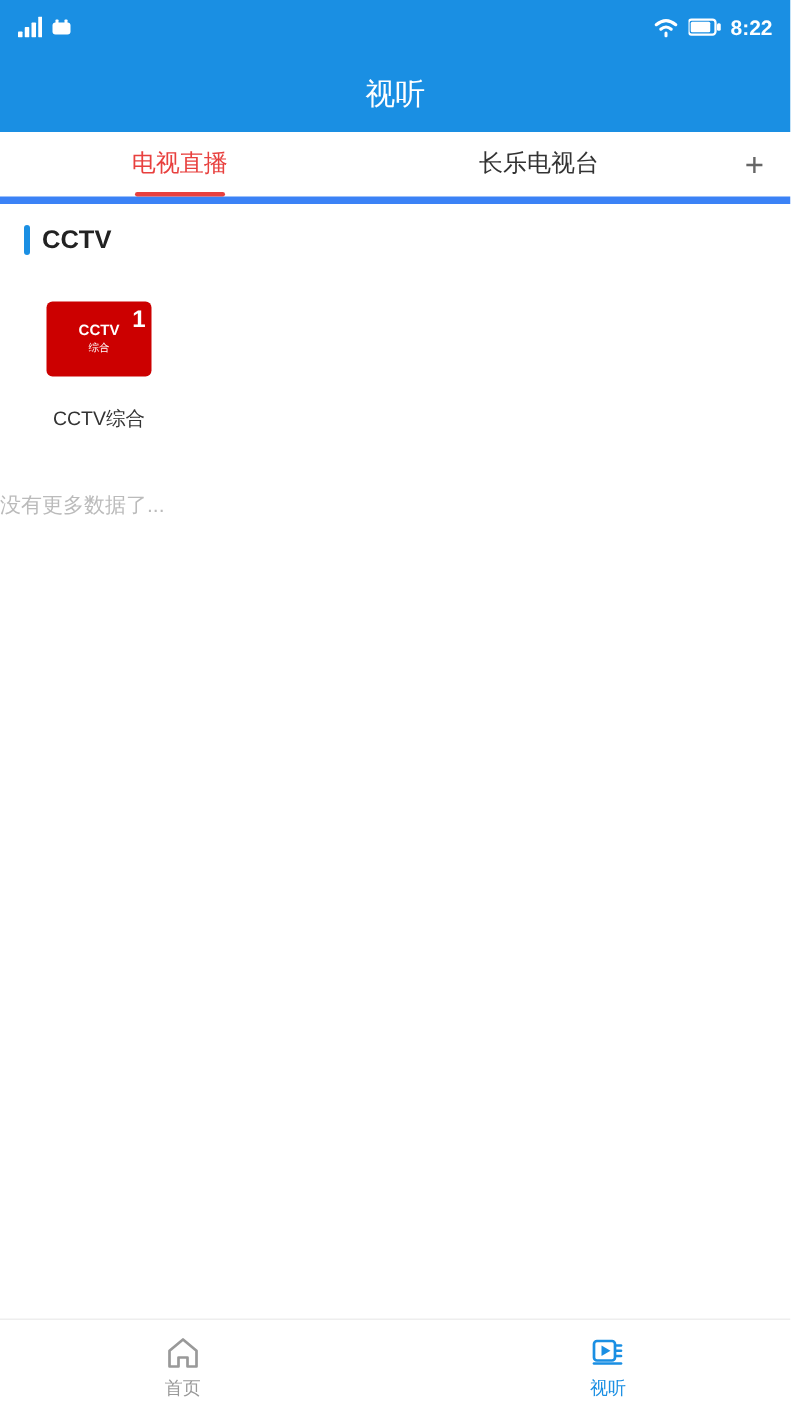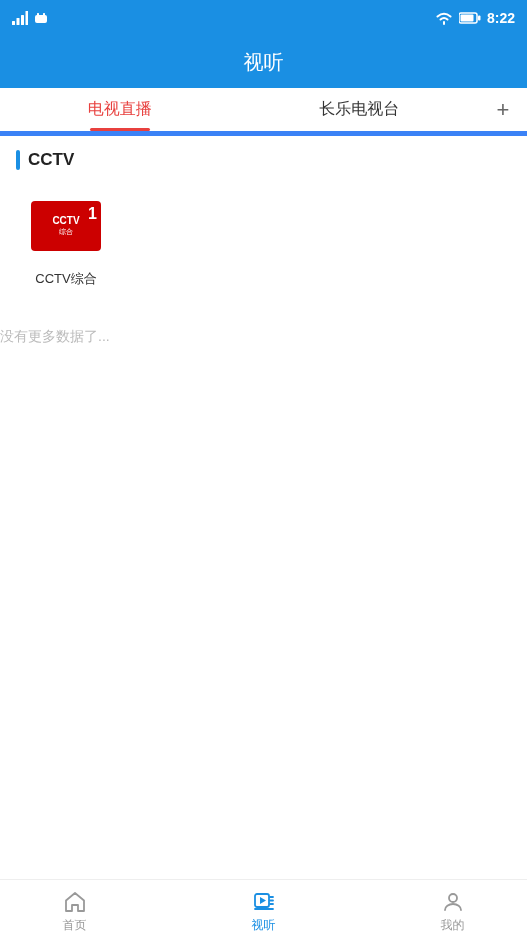--- a/index.html
+++ b/index.html
@@ -315,20 +315,13 @@
     <svg width="24" height="24" viewBox="0 0 24 24" fill="none">
       <rect x="3" y="4" width="14" height="13" rx="2" stroke="#1a8fe3" stroke-width="1.8"></rect>
       <polygon points="8,7 14,10.5 8,14" fill="#1a8fe3"></polygon>
       <line x1="3" y1="19" x2="21" y2="19" stroke="#1a8fe3" stroke-width="1.8" stroke-linecap="round"></line>
       <line x1="18" y1="7" x2="21" y2="7" stroke="#1a8fe3" stroke-width="1.8" stroke-linecap="round"></line>
       <line x1="18" y1="10.5" x2="21" y2="10.5" stroke="#1a8fe3" stroke-width="1.8" stroke-linecap="round"></line>
       <line x1="18" y1="14" x2="21" y2="14" stroke="#1a8fe3" stroke-width="1.8" stroke-linecap="round"></line>
     </svg>
     <span class="nav-label active">视听</span>
   </div>
-  <div class="nav-item">
-    <svg width="24" height="24" viewBox="0 0 24 24" fill="none">
-      <circle cx="12" cy="8" r="4" stroke="#999" stroke-width="1.8"></circle>
-      <path d="M4 20C4 16.686 7.582 14 12 14C16.418 14 20 16.686 20 20" stroke="#999" stroke-width="1.8" stroke-linecap="round"></path>
-    </svg>
-    <span class="nav-label">我的</span>
-  </div>
 </div>
 
 </body></html>

